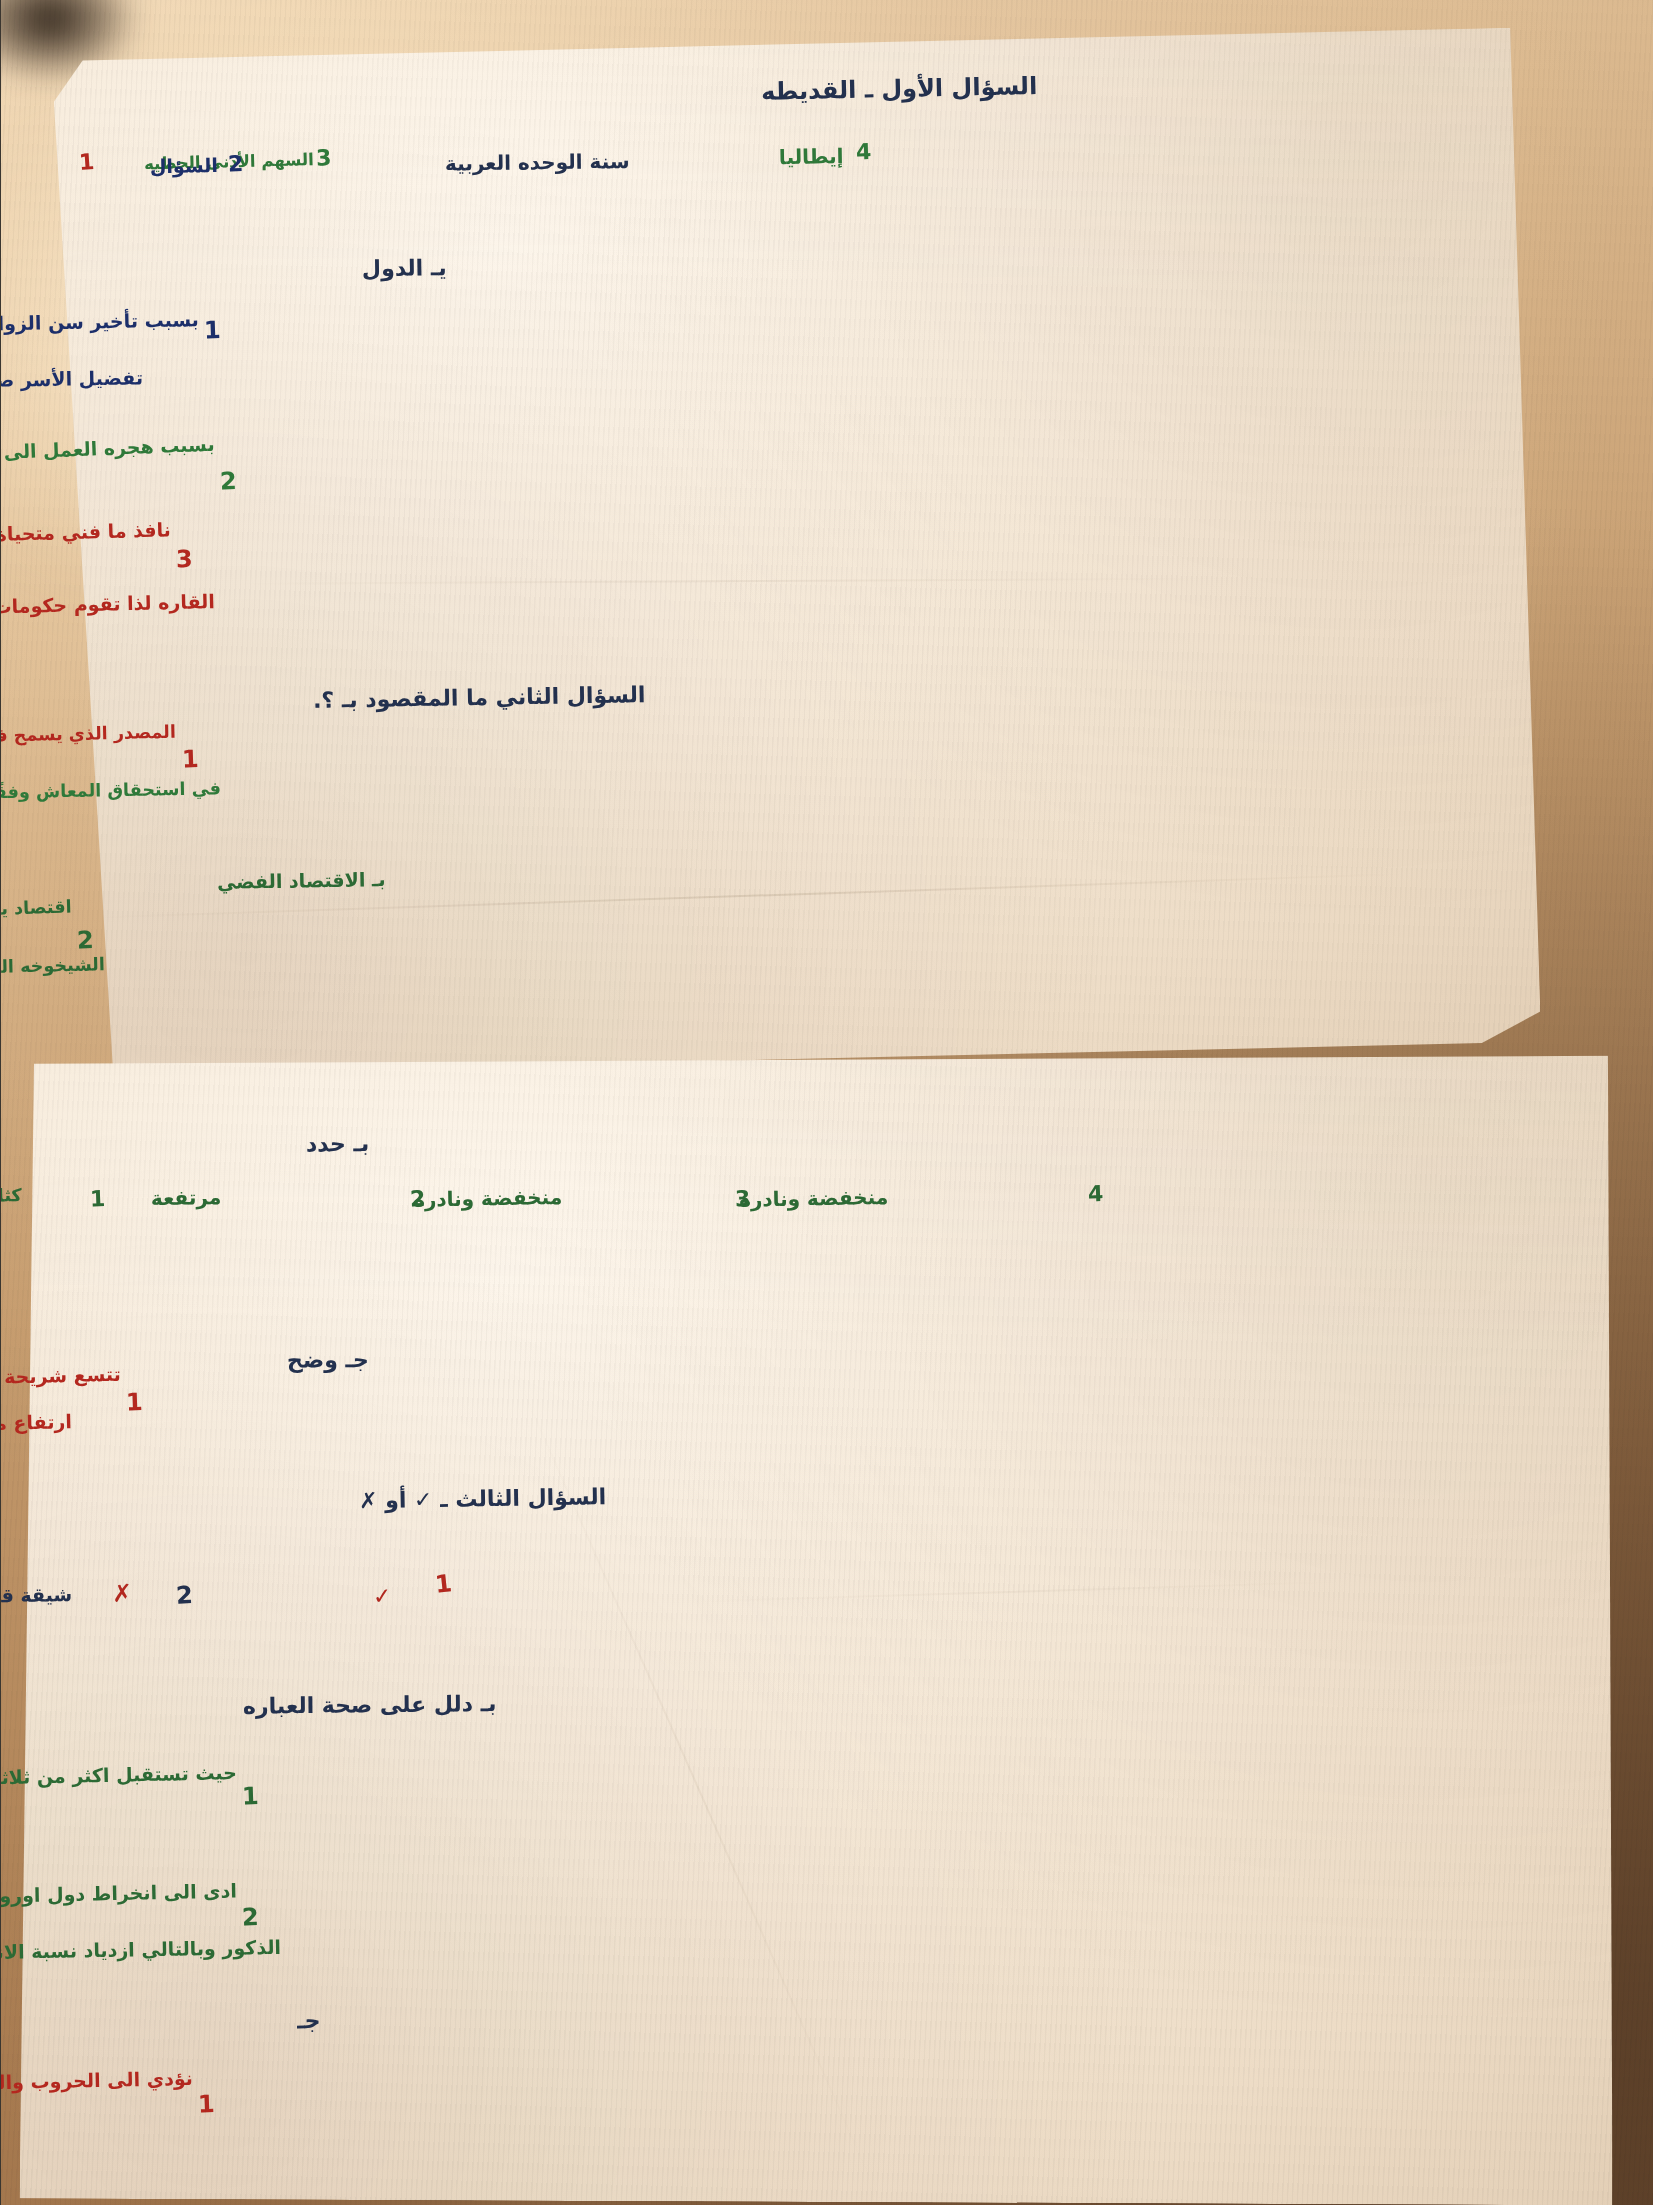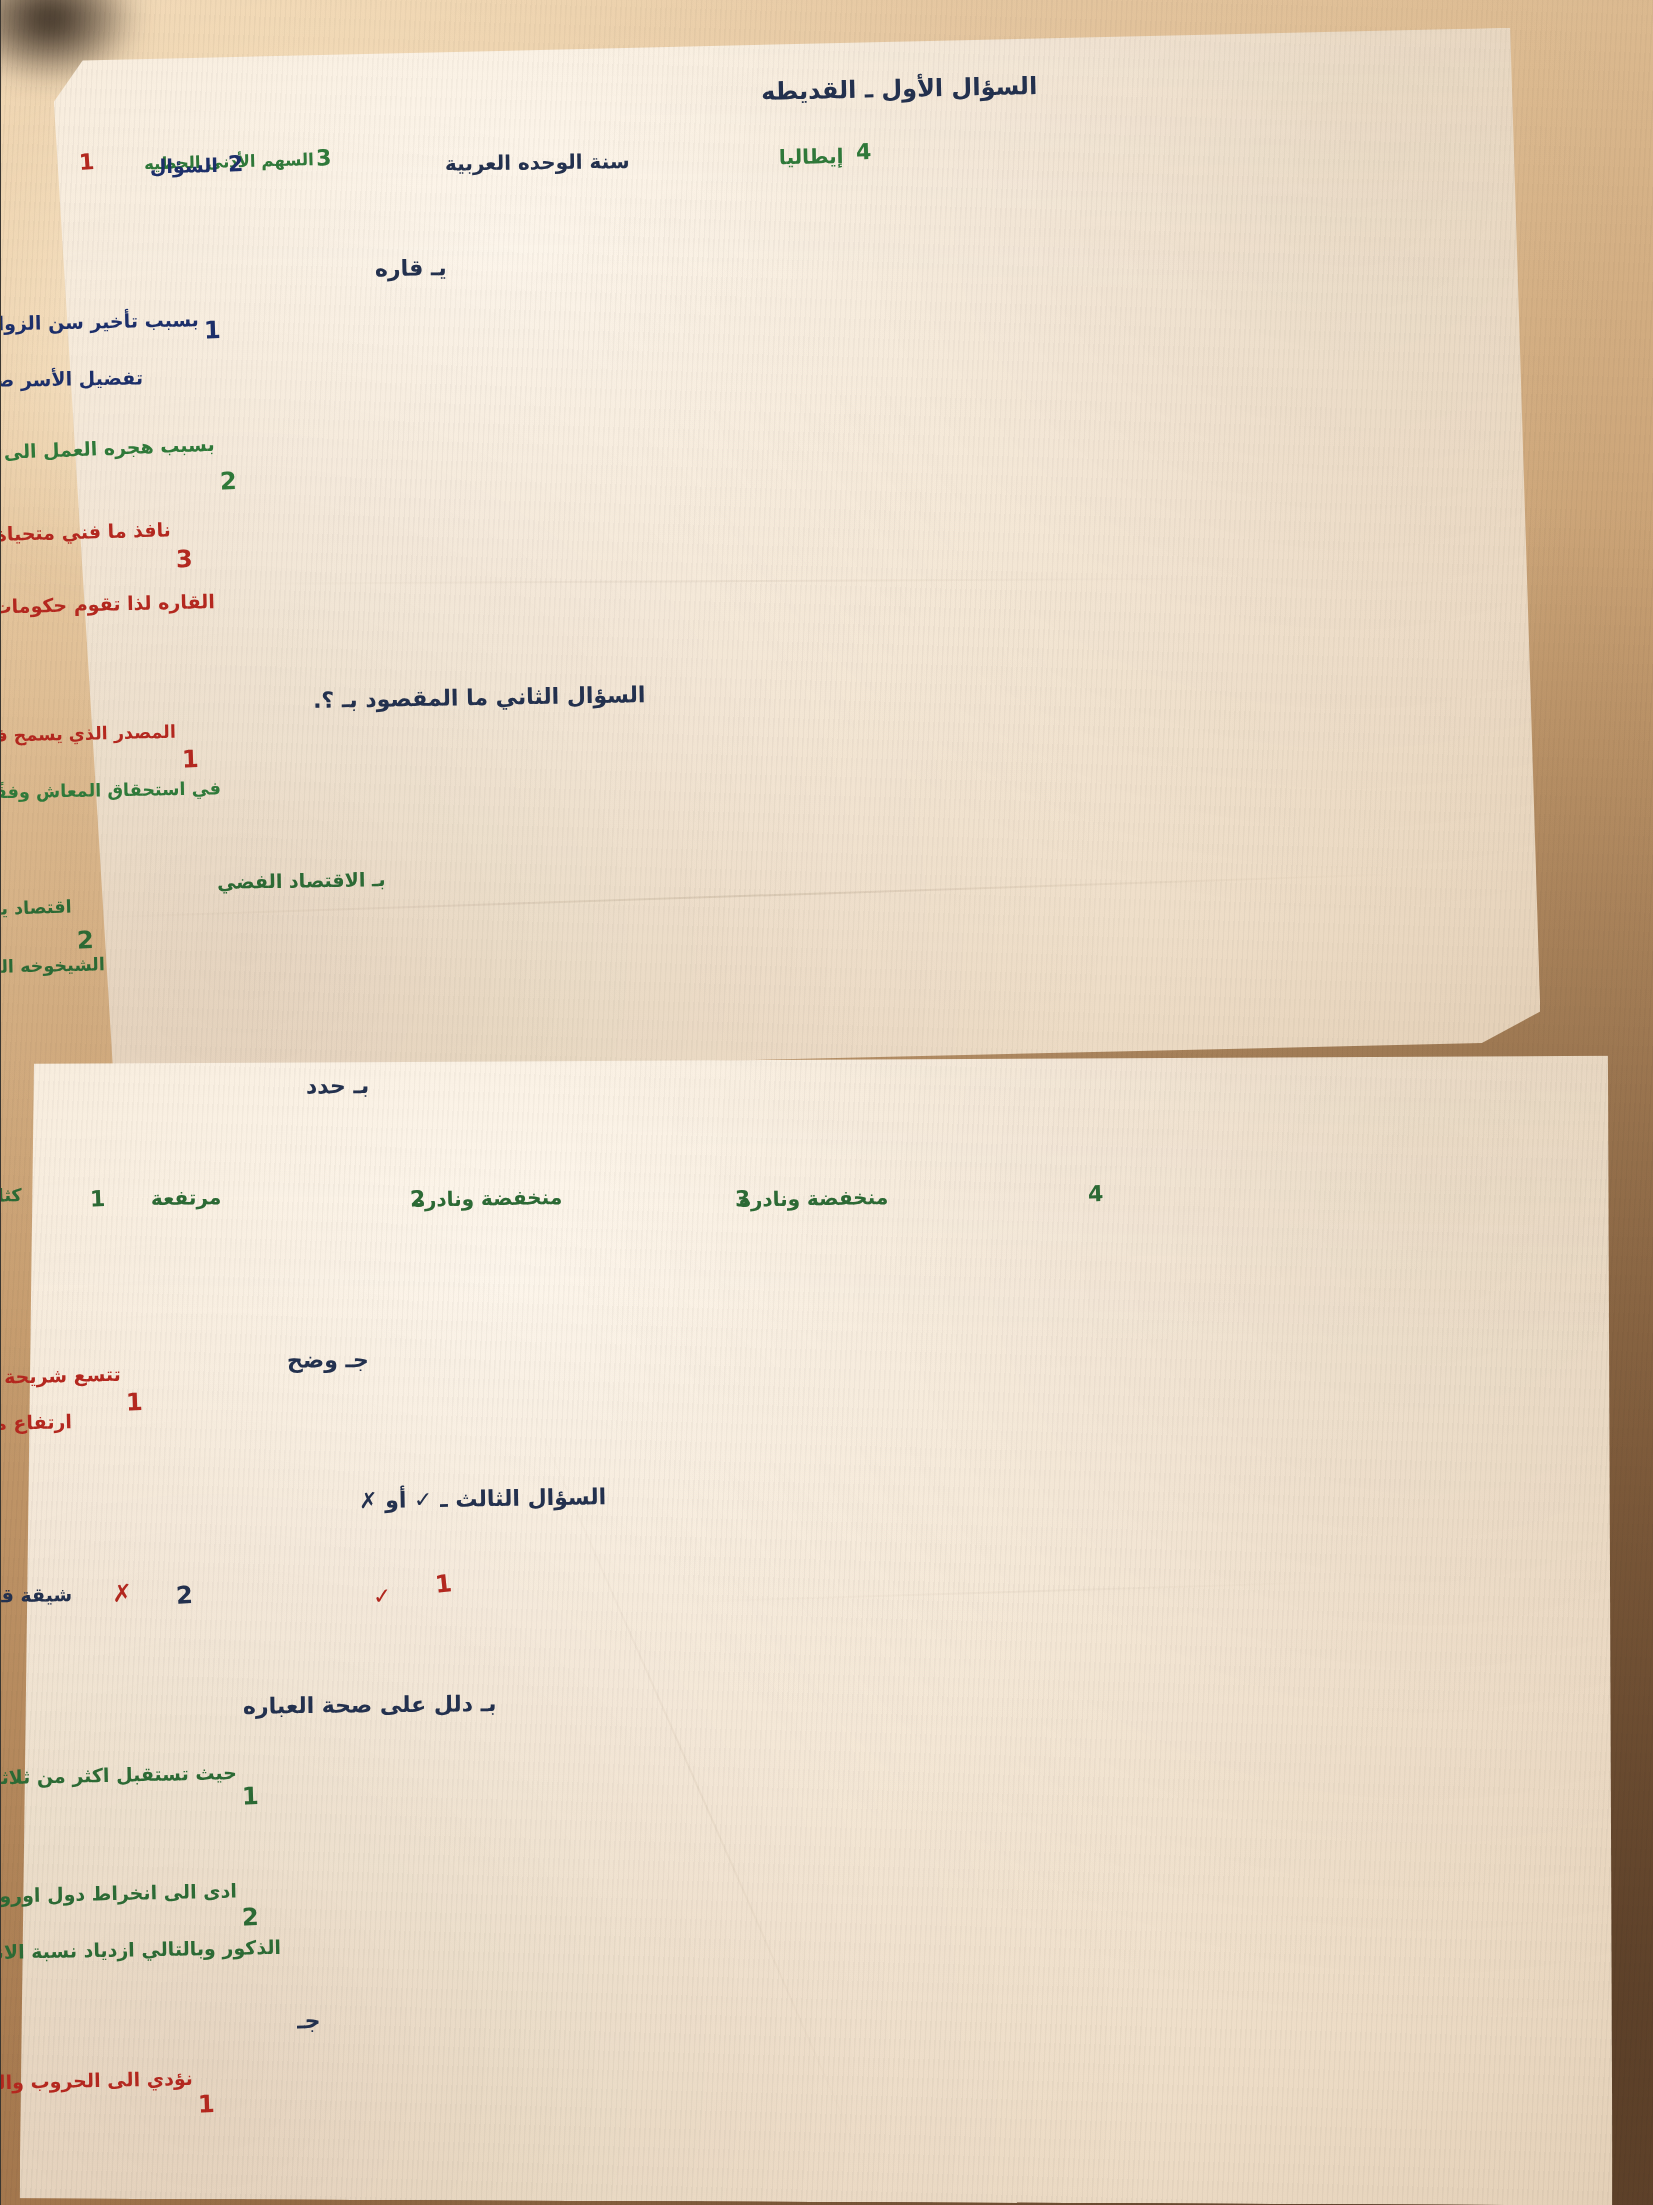--- a/index.html
+++ b/index.html
@@ -150,21 +150,21 @@
   <div class="hw green s36" style="right:810px; top:144px; transform:rotate(-1deg);">إيطاليا</div>
 
   <div class="hw green s40 num" style="right:1323px; top:144px; transform:rotate(-3deg);">3</div>
   <div class="hw green s30" style="right:1340px; top:150px; transform:rotate(-1.5deg);">السهم الأدنى الحظيه</div>
 
   <div class="hw blue s40 num" style="right:1411px; top:150px; transform:rotate(-2deg);">2</div>
   <div class="hw blue s34" style="right:1436px; top:154px; transform:rotate(-1deg);">السؤال</div>
 
   <div class="hw red s40 num" style="right:1560px; top:148px; transform:rotate(-4deg);">1</div>
 
-  <div class="hw dark s40" style="right:1207px; top:254px; transform:rotate(-0.9deg);">يـ قاره</div>
+  <div class="hw dark s40" style="right:1207px; top:254px; transform:rotate(-0.9deg);">يـ الدول</div>
 
   <div class="hw blue s44 num" style="right:1433px; top:315px; transform:rotate(-2deg);">1</div>
   <div class="hwblock blue s34" style="right:1455px; top:319px; width:1323px; transform:rotate(-1.2deg);">بسبب تأخير سن الزواج ـ وزياده مشاركة المرأة في سوق العمل ـ ارتفاع مستويات التعليم</div>
   <div class="hwblock blue s34" style="right:1511px; top:370px; width:772px; transform:rotate(-1deg);">تفضيل الأسر صغيره العدد</div>
 
   <div class="hw green s44 num" style="right:1417px; top:466px; transform:rotate(-2deg);">2</div>
   <div class="hwblock green s34" style="right:1439px; top:453px; width:1213px; transform:rotate(-2.2deg);">بسبب هجره العمل الى دول قاره آسيا خاصة الى دول الخليج العربي</div>
 
   <div class="hw red s44 num" style="right:1461px; top:544px; transform:rotate(-2deg);">3</div>
   <div class="hwblock red s34" style="right:1483px; top:533px; width:1351px; transform:rotate(-1.5deg);">نافذ ما فني متحياة قاره اوروبا وهبوط الزياده الطبيعية بالسالب يؤدي الى التناقص عدد سكان</div>
@@ -180,21 +180,21 @@
 
   <div class="hw dgreen s44 num" style="right:1560px; top:925px; transform:rotate(-2deg);">2</div>
   <div class="hwblock dgreen s32" style="right:1582px; top:915px; width:1533px; transform:rotate(-1.6deg);">اقتصاد يهدف بمجموع الأنشطة الاقتصادية التي تلبي احتياجات ومتطلبات كبار السن مما يعزز</div>
   <div class="hwblock dgreen s32" style="right:1549px; top:966px; width:1213px; transform:rotate(-1.4deg);">الشيخوخه الصحية والتي تعني العيش لأعمار طويله ويصحة جيده</div>
 
   <div class="sheet" id="sheet-bottom">
     <div class="crease" style="left:496px; top:331px; width:882px; opacity:.45; transform:rotate(66deg); transform-origin:left center;"></div>
     <div class="crease" style="left:662px; top:540px; width:662px; opacity:.35; transform:rotate(-2deg);"></div>
   </div>
 
-  <div class="hw dark s40" style="right:1285px; top:1072px; transform:rotate(-0.5deg);">بـ حدد</div>
+  <div class="hw dark s40" style="right:1285px; top:1130px; transform:rotate(-0.5deg);">بـ حدد</div>
 
   <div class="hw dgreen s40 num" style="right:1549px; top:1185px; transform:rotate(-2deg);">1</div>
   <div class="hw dgreen s36" style="right:1433px; top:1185px; transform:rotate(-1deg);">مرتفعة</div>
 
   <div class="hw dgreen s40 num" style="right:1229px; top:1185px; transform:rotate(-2deg);">2</div>
   <div class="hw dgreen s36" style="right:1092px; top:1185px; transform:rotate(-1deg);">منخفضة ونادره</div>
 
   <div class="hw dgreen s40 num" style="right:904px; top:1185px; transform:rotate(-2deg);">3</div>
   <div class="hw dgreen s36" style="right:766px; top:1185px; transform:rotate(-1deg);">منخفضة ونادره</div>
 

